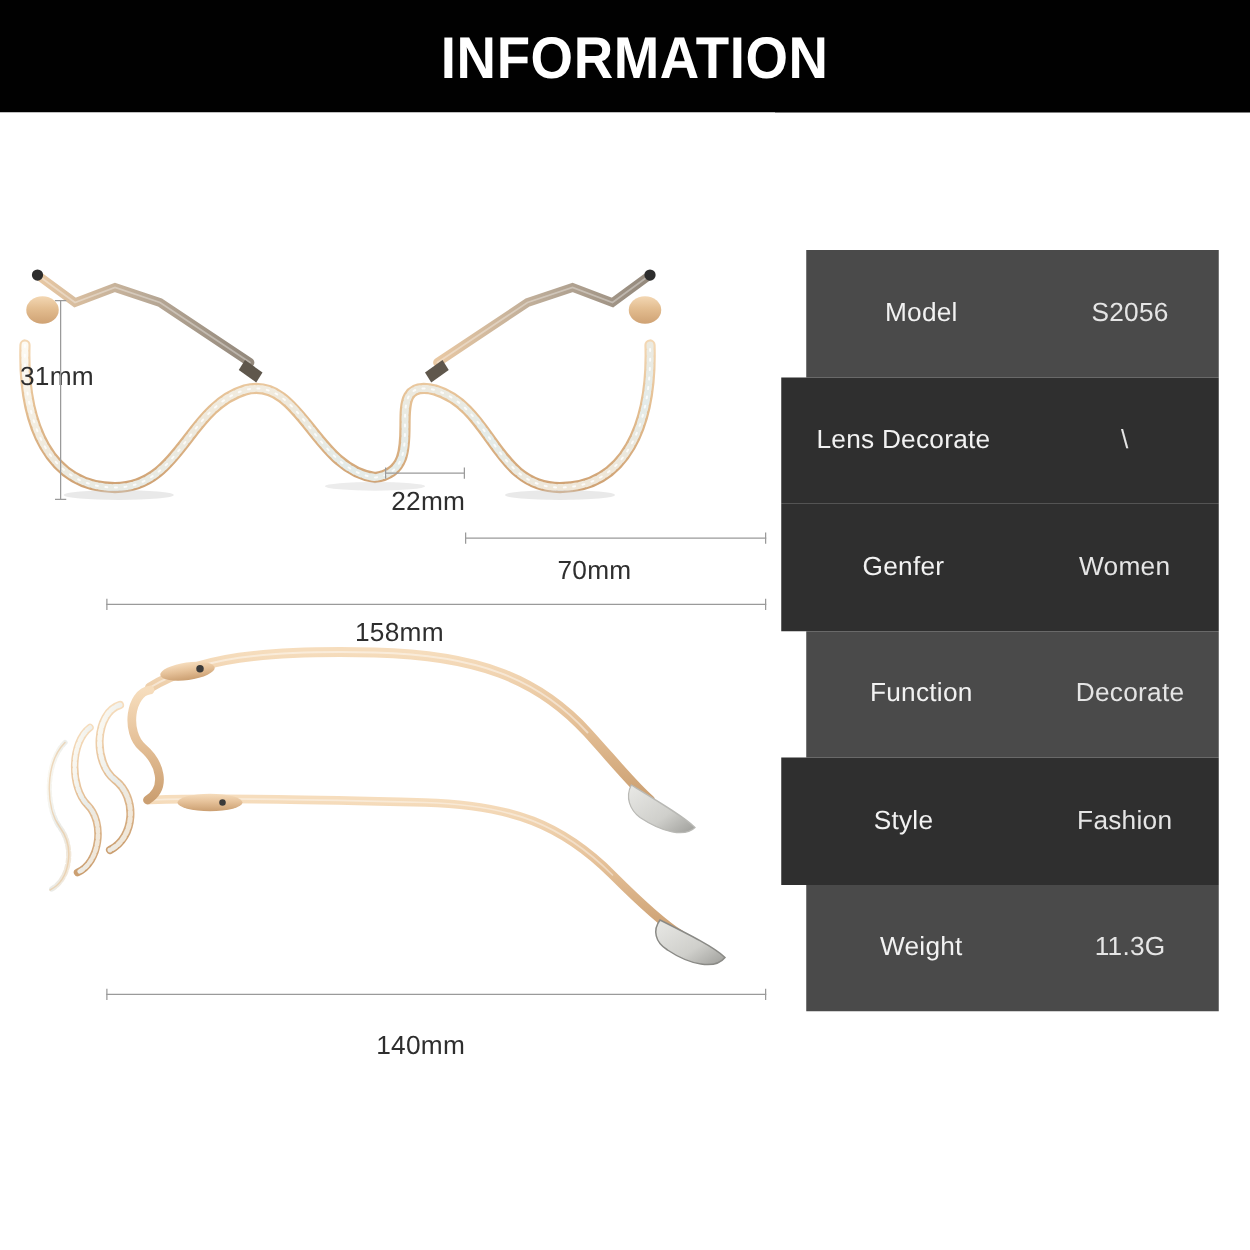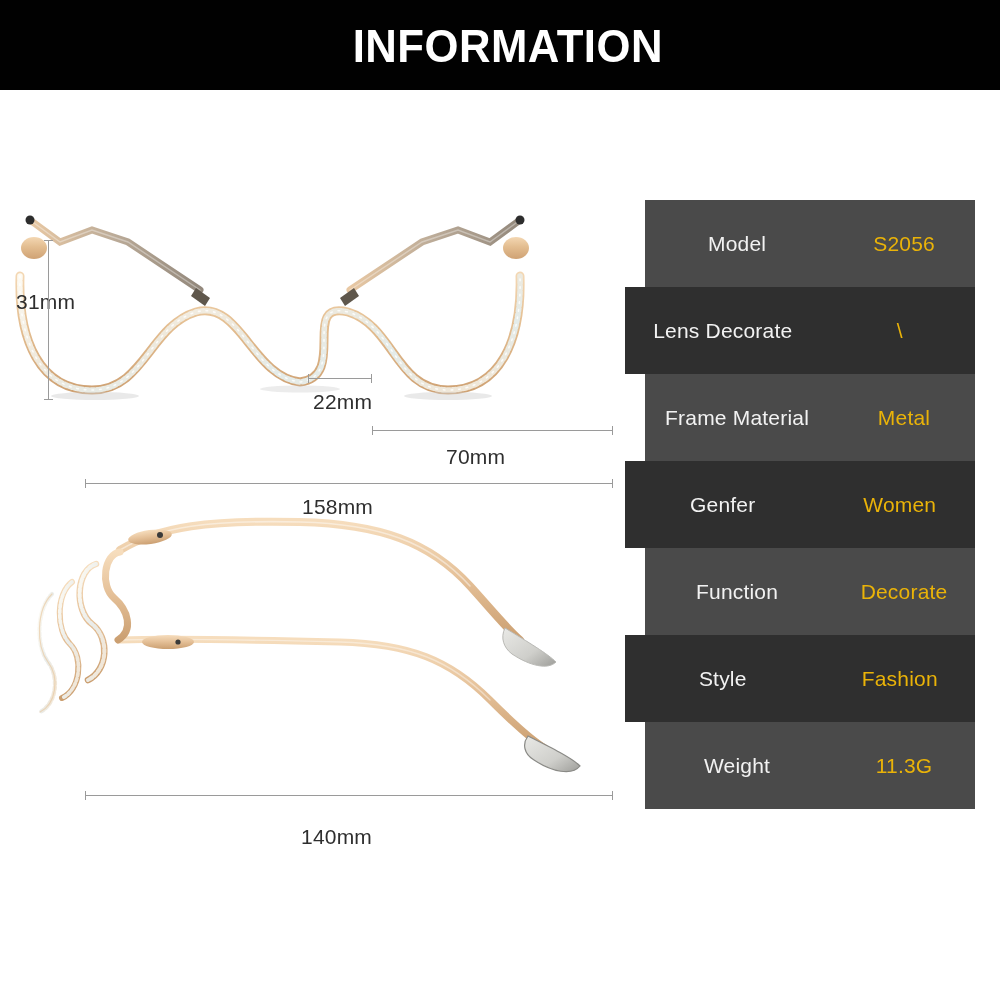--- a/index.html
+++ b/index.html
@@ -125,21 +125,21 @@
     color: #f2f2f2;
     font-size: 21px;
     font-family: "Liberation Sans", sans-serif;
     letter-spacing: 0.2px;
     padding-right: 4px;
     box-sizing: border-box;
   }
   .spec-value {
     width: 43%;
     text-align: center;
-    color: #eab308;
+    color: #e5e5e5;
     font-size: 21px;
     font-family: "Liberation Sans", sans-serif;
     letter-spacing: 0.2px;
     box-sizing: border-box;
   }
 </style>
 </head>
 <body>
 
 <div id="page">
@@ -263,42 +263,38 @@
     <div class="dim-label" style="left: 16px; top: 200px;">31mm</div>
     <div class="dim-line-v" style="left: 48px; top: 150px; height: 160px;"></div>
 
     <div class="dim-line-h" style="left: 308px; top: 288px; width: 64px;"></div>
     <div class="dim-label" style="left: 305px; top: 300px; margin-left: 8px;">22mm</div>
 
     <div class="dim-line-h" style="left: 372px; top: 340px; width: 241px;"></div>
     <div class="dim-label" style="left: 446px; top: 355px;">70mm</div>
 
     <div class="dim-line-h" style="left: 85px; top: 393px; width: 528px;"></div>
-    <div class="dim-label" style="left: 302px; top: 405px;">158mm</div>
+    <div class="dim-label" style="left: 284px; top: 405px;">158mm</div>
 
     <div class="dim-line-h" style="left: 85px; top: 705px; width: 528px;"></div>
     <div class="dim-label" style="left: 301px; top: 735px;">140mm</div>
   </div>
 
   <div id="spec-table">
 
     <div class="spec-row light">
       <div class="spec-label">Model</div>
       <div class="spec-value">S2056</div>
     </div>
 
     <div class="spec-row dark">
       <div class="spec-label">Lens Decorate</div>
       <div class="spec-value">\</div>
     </div>
 
-    <div class="spec-row light">
-      <div class="spec-label">Frame Material</div>
-      <div class="spec-value">Metal</div>
-    </div>
 
     <div class="spec-row dark">
       <div class="spec-label">Genfer</div>
       <div class="spec-value">Women</div>
     </div>
 
     <div class="spec-row light">
       <div class="spec-label">Function</div>
       <div class="spec-value">Decorate</div>
     </div>

